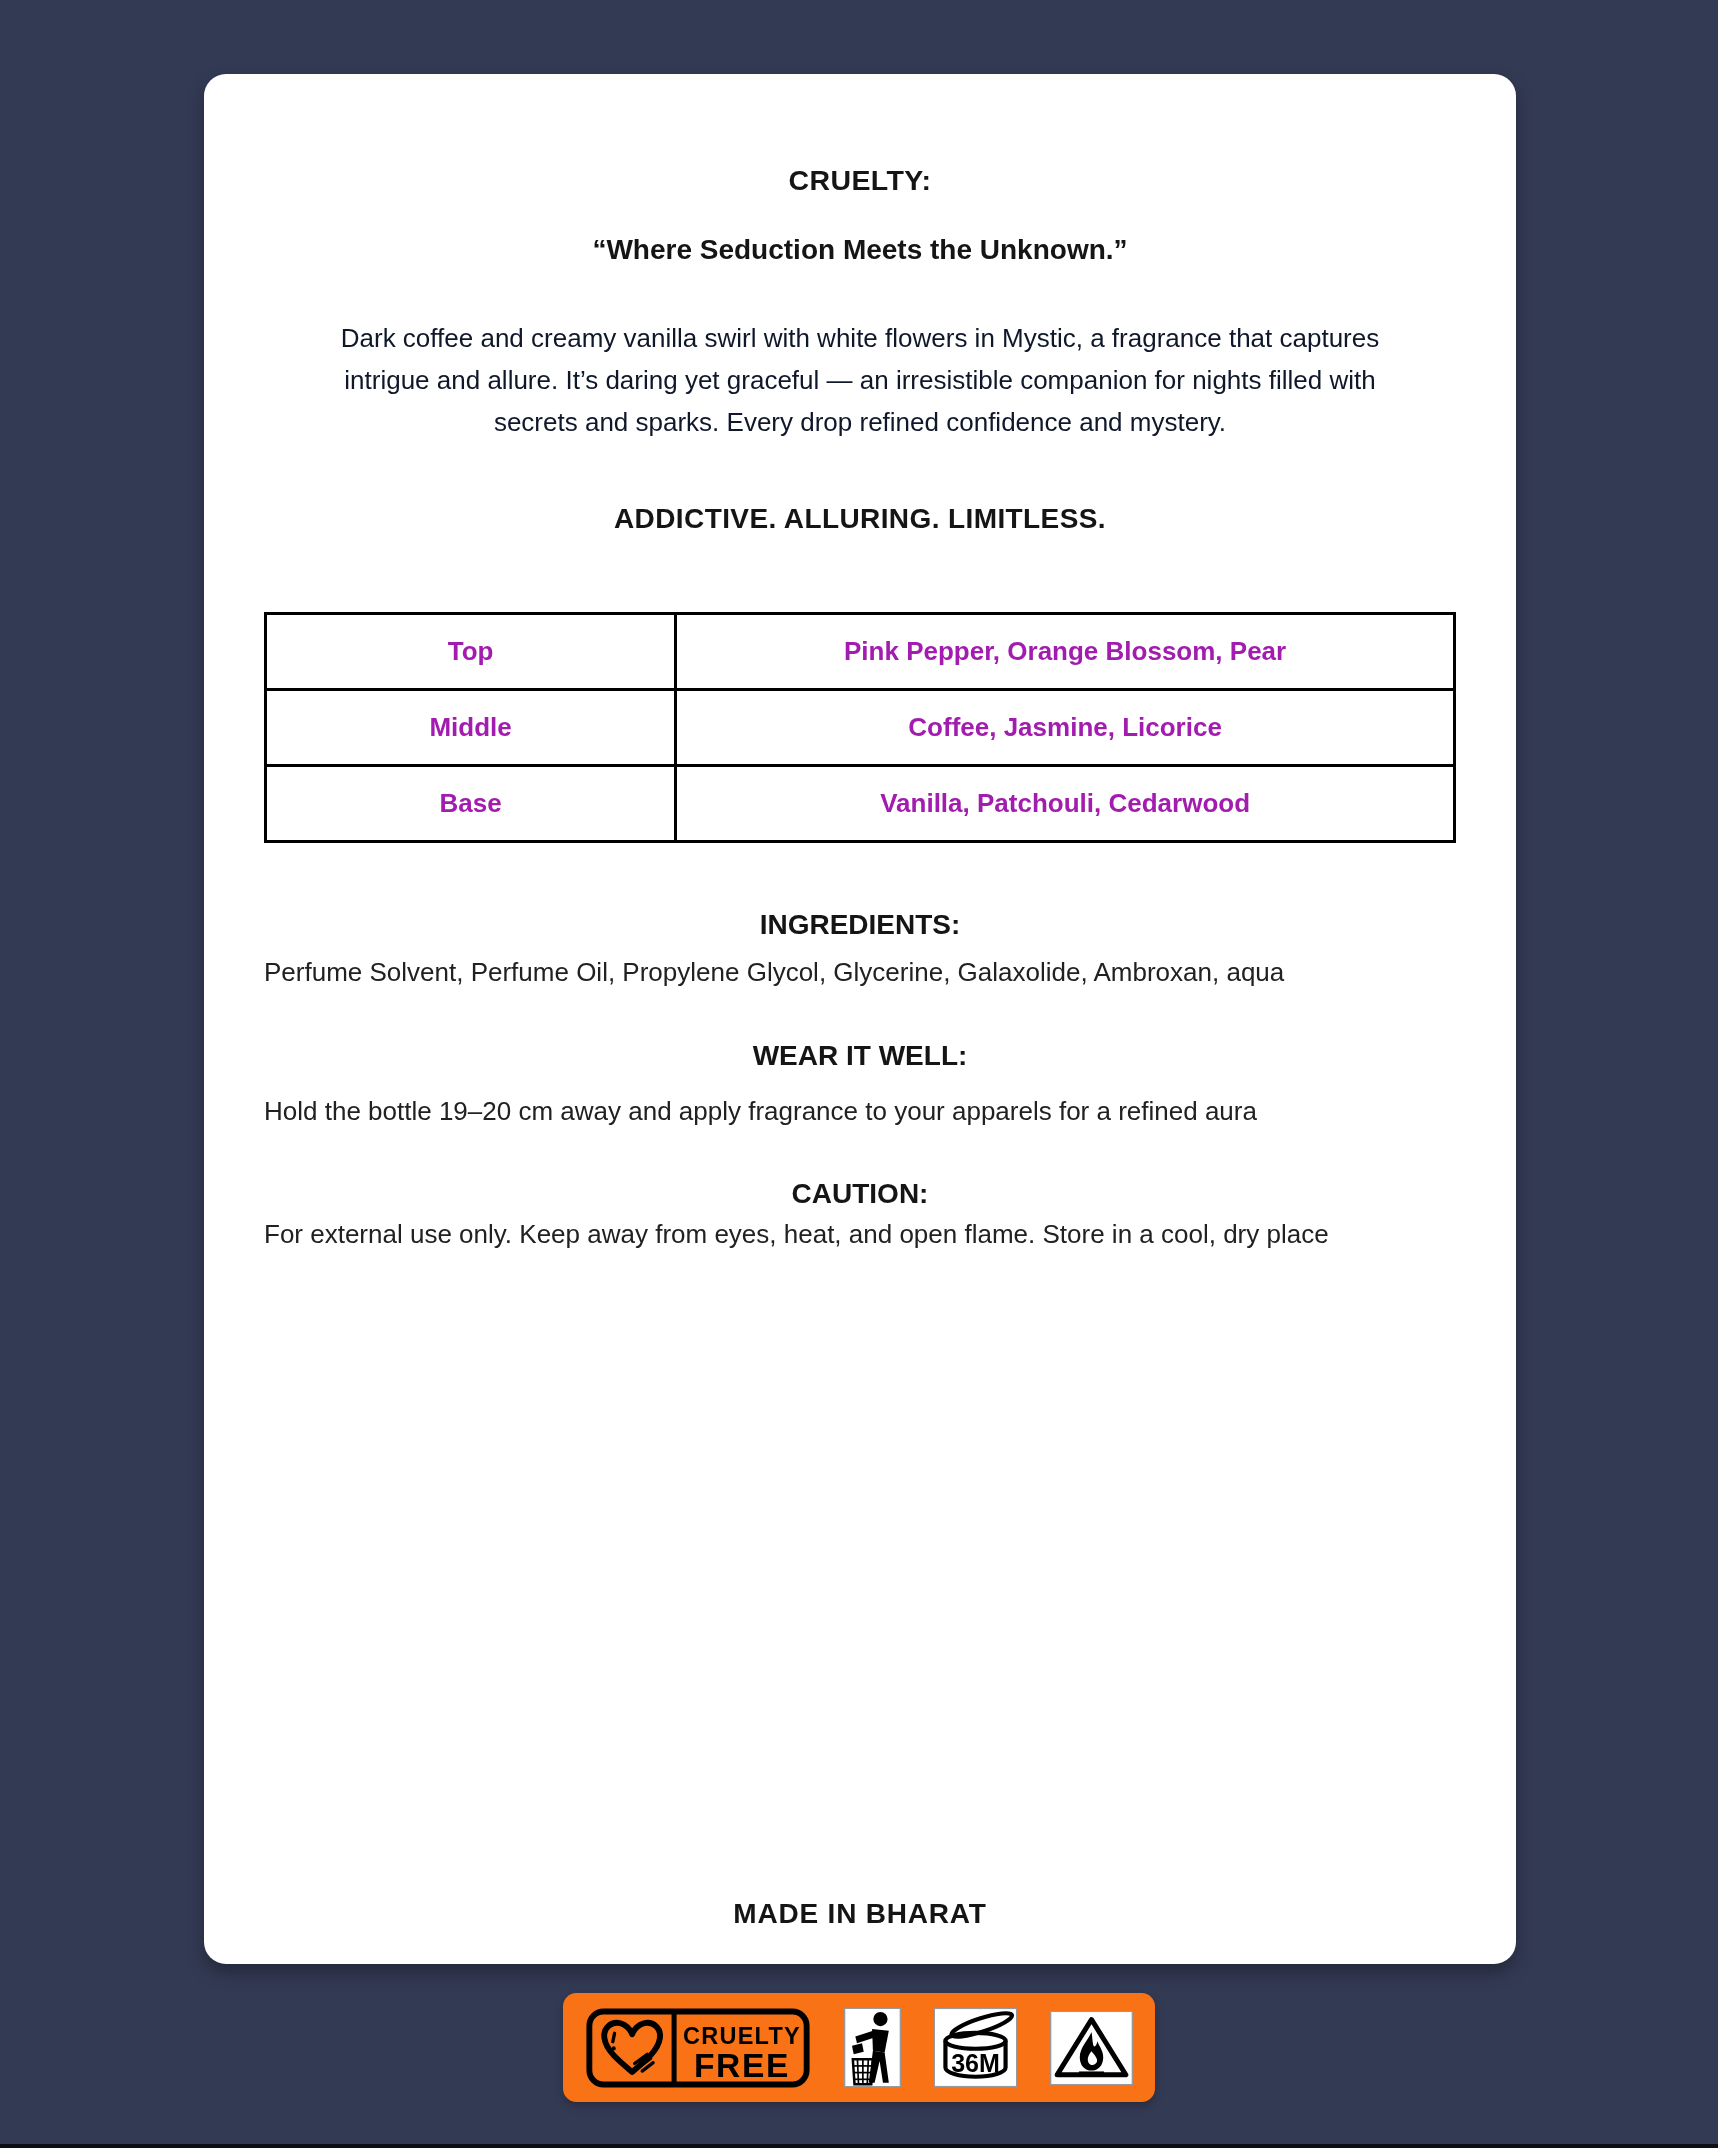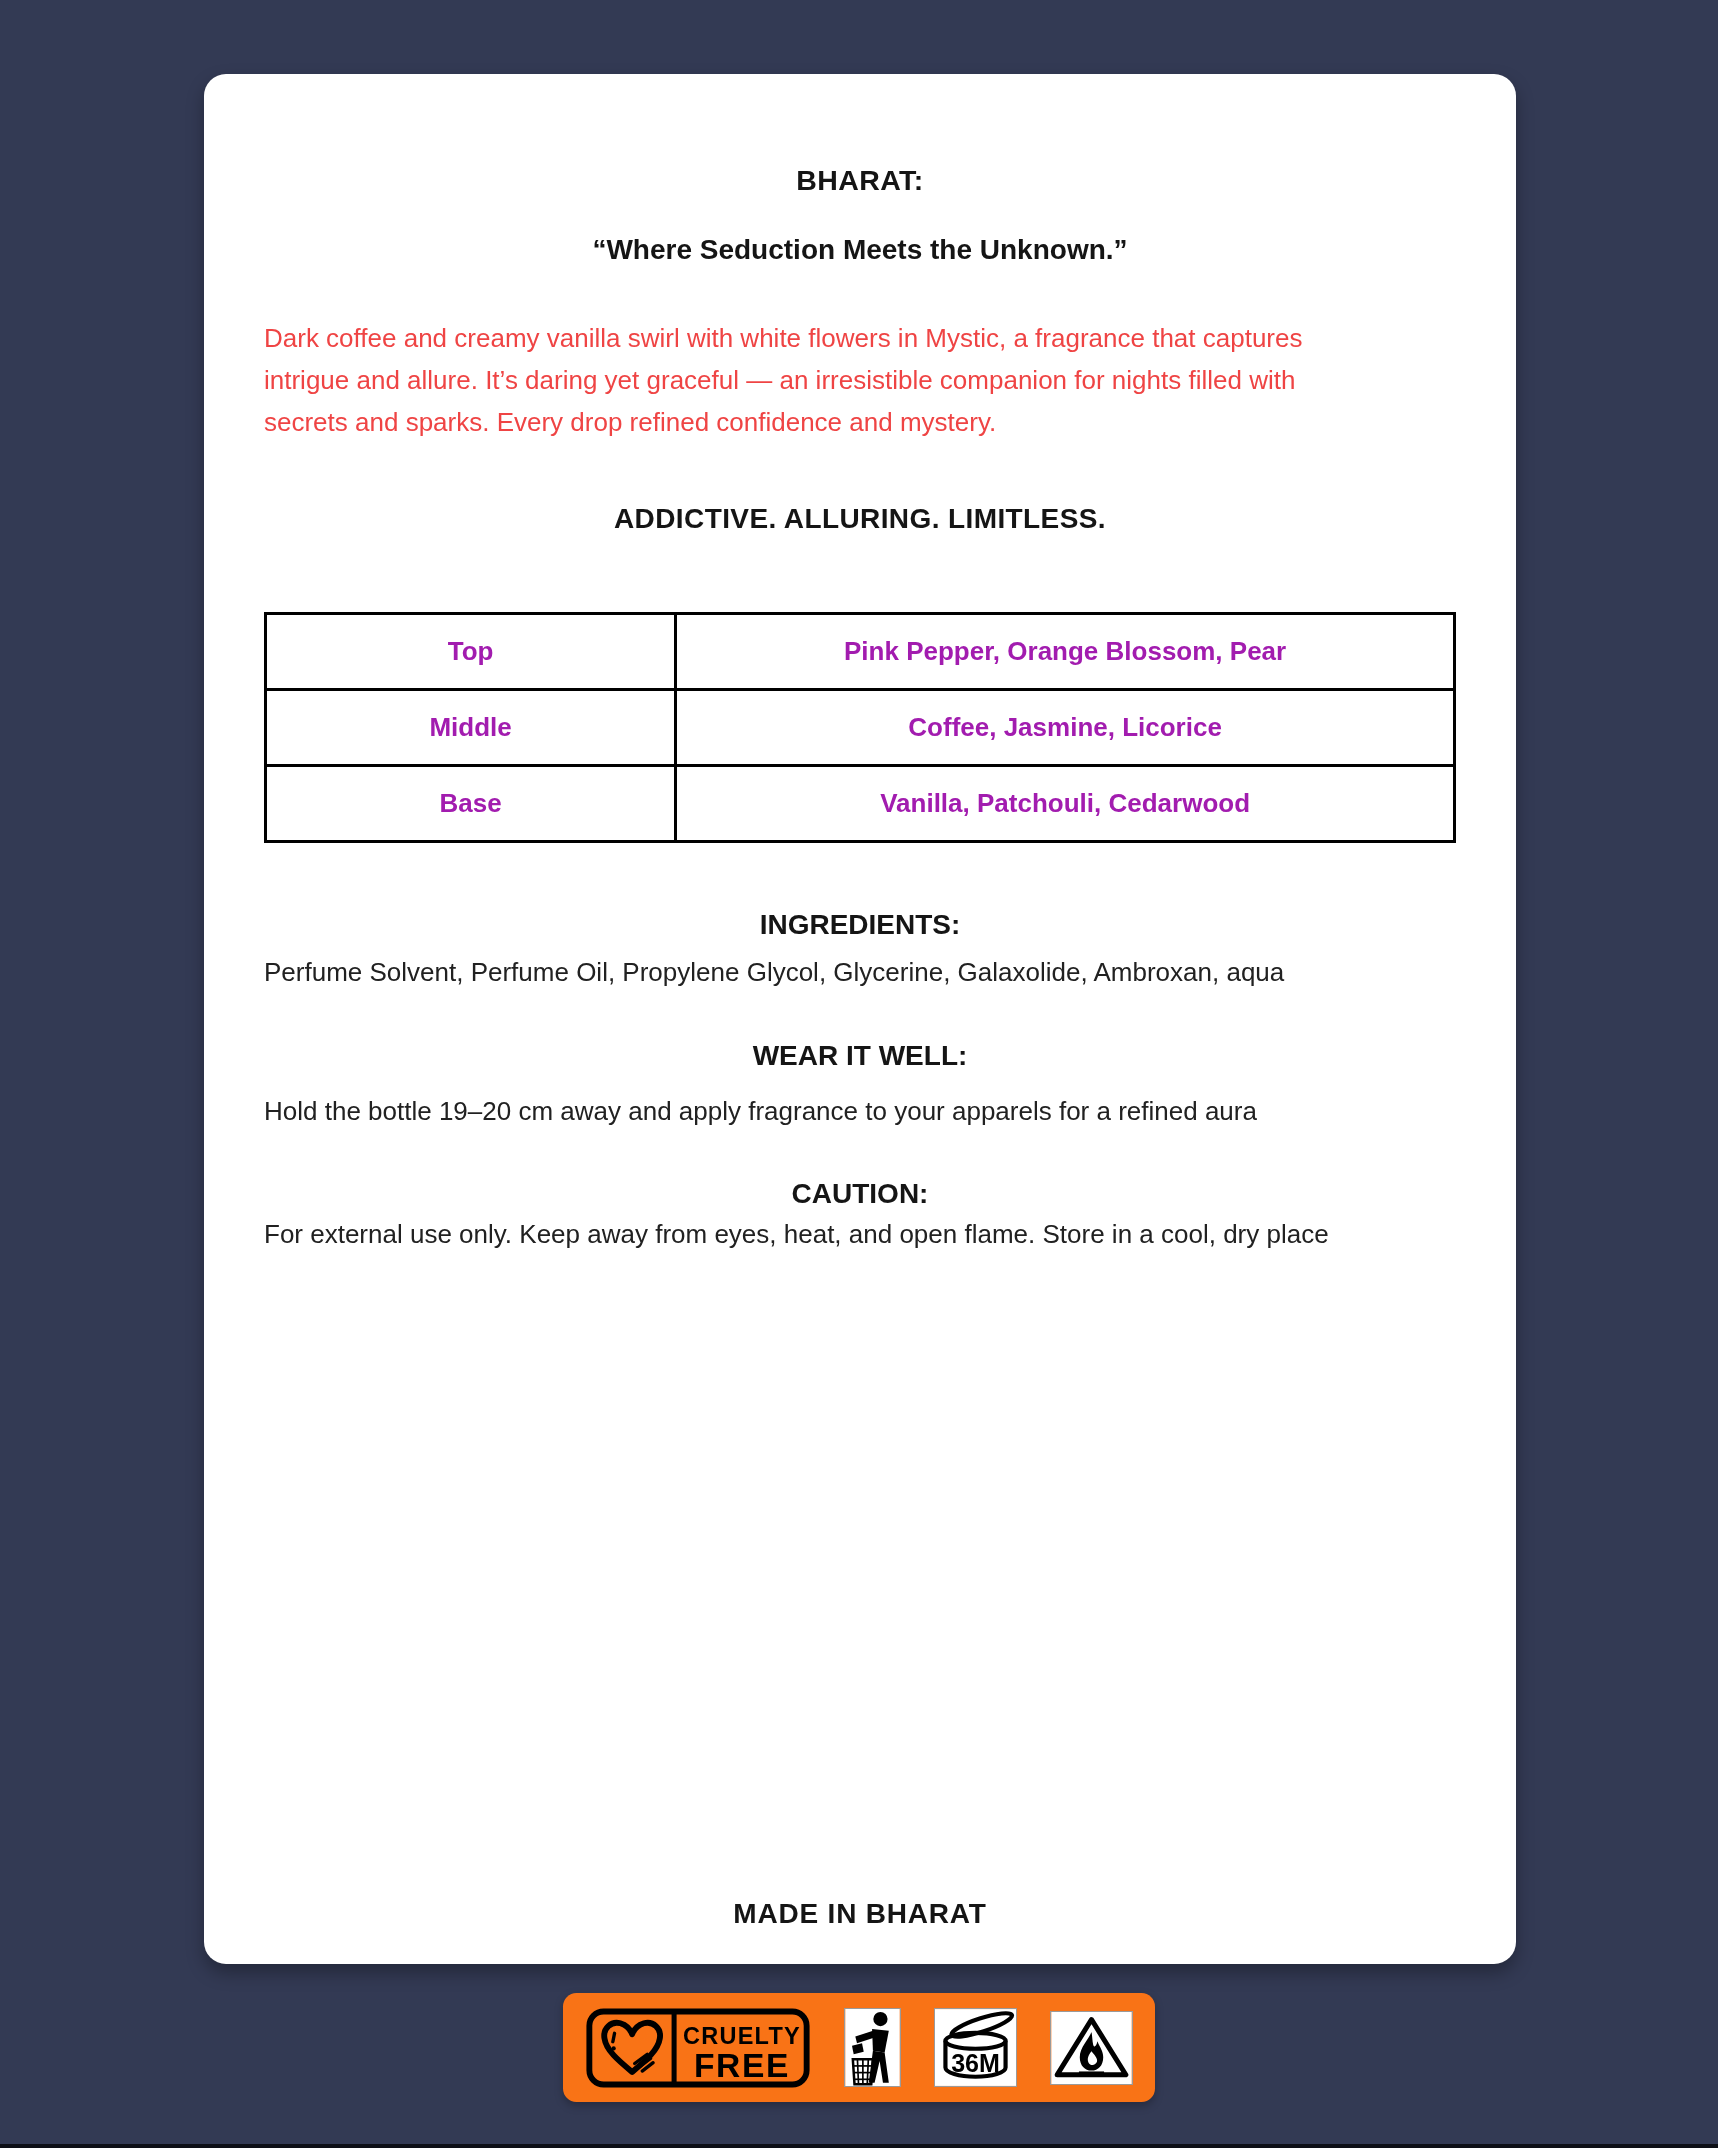--- a/index.html
+++ b/index.html
@@ -43,21 +43,22 @@
     font-size: 28px;
     font-weight: bold;
     line-height: 34px;
     color: #151515;
   }
 
   .description {
     margin-top: 50px;
     font-size: 26px;
     font-weight: 400;
-    color: #ef4444;
+    color: #0f172a;
+    text-align: center;
   }
   .description .line {
     line-height: 42px;
     white-space: nowrap;
   }
 
   .slogan {
     margin-top: 59px;
     text-align: center;
     font-size: 28px;
@@ -142,21 +143,21 @@
     width: 100%;
     height: 4.2px;
     background: #0d0f16;
   }
 </style>
 </head>
 <body style="background: rgb(51, 58, 84);">
 
 <div class="label-card">
 
-  <div class="title">BHARAT:</div>
+  <div class="title">CRUELTY:</div>
 
   <div class="tagline">“Where Seduction Meets the Unknown.”</div>
 
   <div class="description">
     <div class="line">Dark coffee and creamy vanilla swirl with white flowers in Mystic, a fragrance that captures</div>
     <div class="line">intrigue and allure. It’s daring yet graceful — an irresistible companion for nights filled with</div>
     <div class="line">secrets and sparks. Every drop refined confidence and mystery.</div>
   </div>
 
   <div class="slogan">ADDICTIVE. ALLURING. LIMITLESS.</div>

